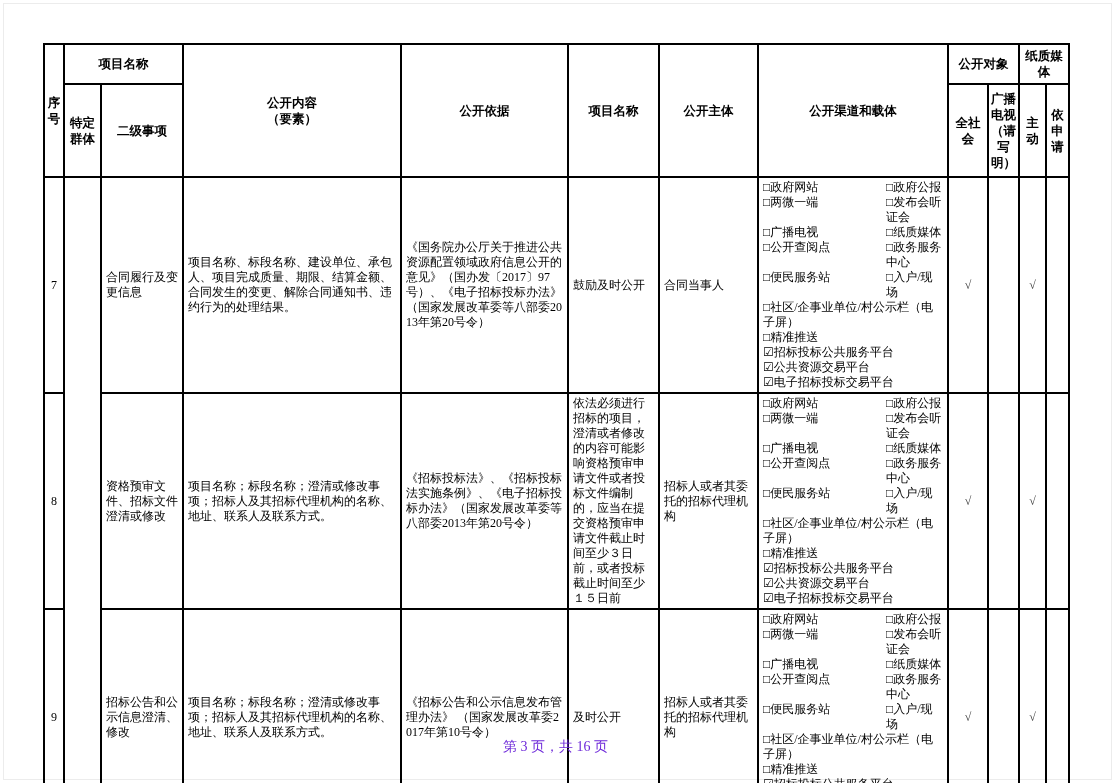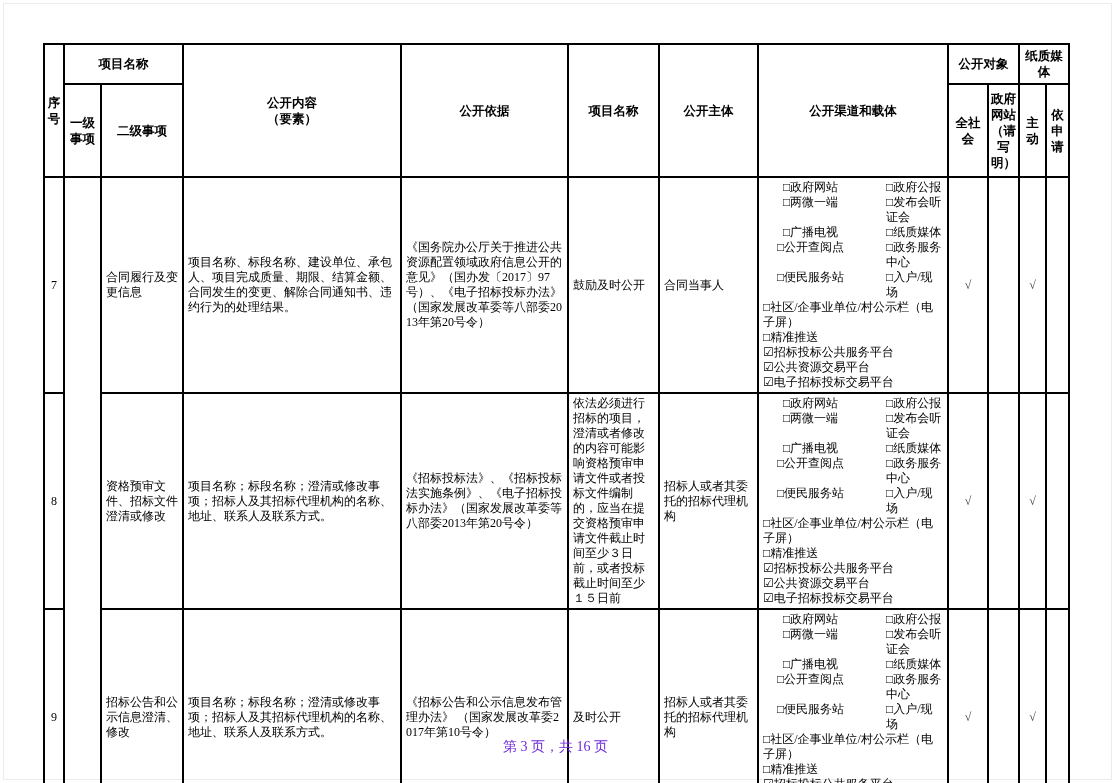--- a/index.html
+++ b/index.html
@@ -44,21 +44,21 @@
   tr.hr2 { height:93px; }
   tr.r7 { height:182px; }
   tr.r8 { height:187px; }
   tr.r9 { height:174px; }
   td.seq { text-align:center; padding:0; }
   td.mark { text-align:center; padding:0; color:#3d3d3d; font-size:12px; }
   td.center { text-align:left; }
   td.left { text-align:left; }
   td.no-bottom { border-bottom:none; }
   .ch .line { display:flex; }
-  .ch .c1 { width:95px; flex:none;text-align:center; }
+  .ch .c1 { width:95px; flex:none; }
   .ch .c2 { flex:1;padding-left:28px; }
   .footer {
     position:absolute; left:43px; top:738px; width:1025px;
     text-align:center;
     font-size:14px;
     font-family:"Liberation Serif", serif;
     color:#6d28d9;
   }
 </style>
 </head>
@@ -89,24 +89,24 @@
     <th rowspan="2">公开内容
 （要素）</th>
     <th rowspan="2">公开依据</th>
     <th rowspan="2">项目名称</th>
     <th rowspan="2">公开主体</th>
     <th rowspan="2">公开渠道和载体</th>
     <th colspan="2">公开对象</th>
     <th colspan="2">纸质媒体</th>
   </tr>
   <tr class="hr2">
-    <th>一级事项</th>
+    <th>特定群体</th>
     <th>二级事项</th>
     <th>全社会</th>
-    <th>政府网站（请写明）</th>
+    <th>广播电视（请写明）</th>
     <th>主动</th>
     <th>依申请</th>
   </tr>
 
   <tr class="r7">
     <td class="seq">7</td>
     <td rowspan="3" class="no-bottom"></td>
     <td class="left">合同履行及变更信息</td>
     <td class="left">项目名称、标段名称、建设单位、承包人、项目完成质量、期限、结算金额、合同发生的变更、解除合同通知书、违约行为的处理结果。</td>
     <td class="left">《国务院办公厅关于推进公共资源配置领域政府信息公开的意见》（国办发〔2017〕97号）、《电子招标投标办法》 （国家发展改革委等八部委2013年第20号令）</td>

